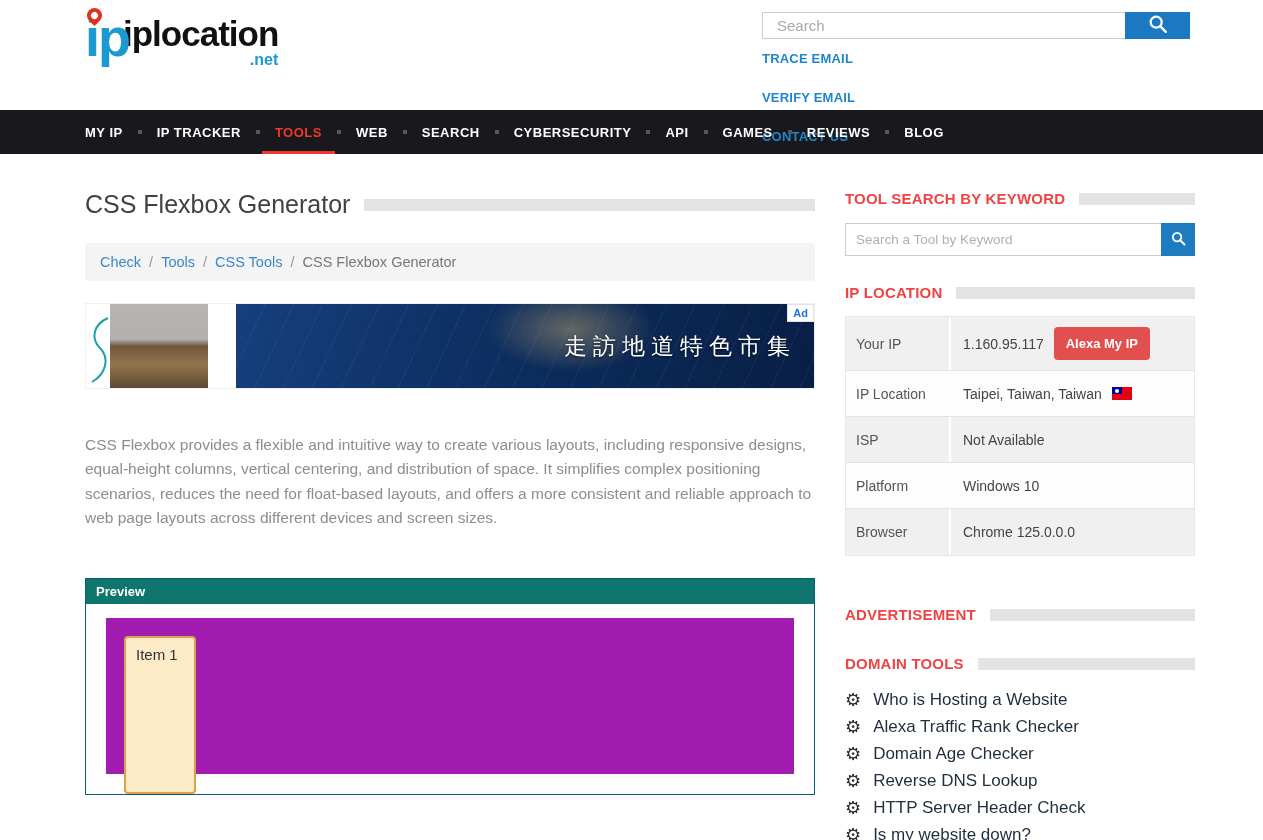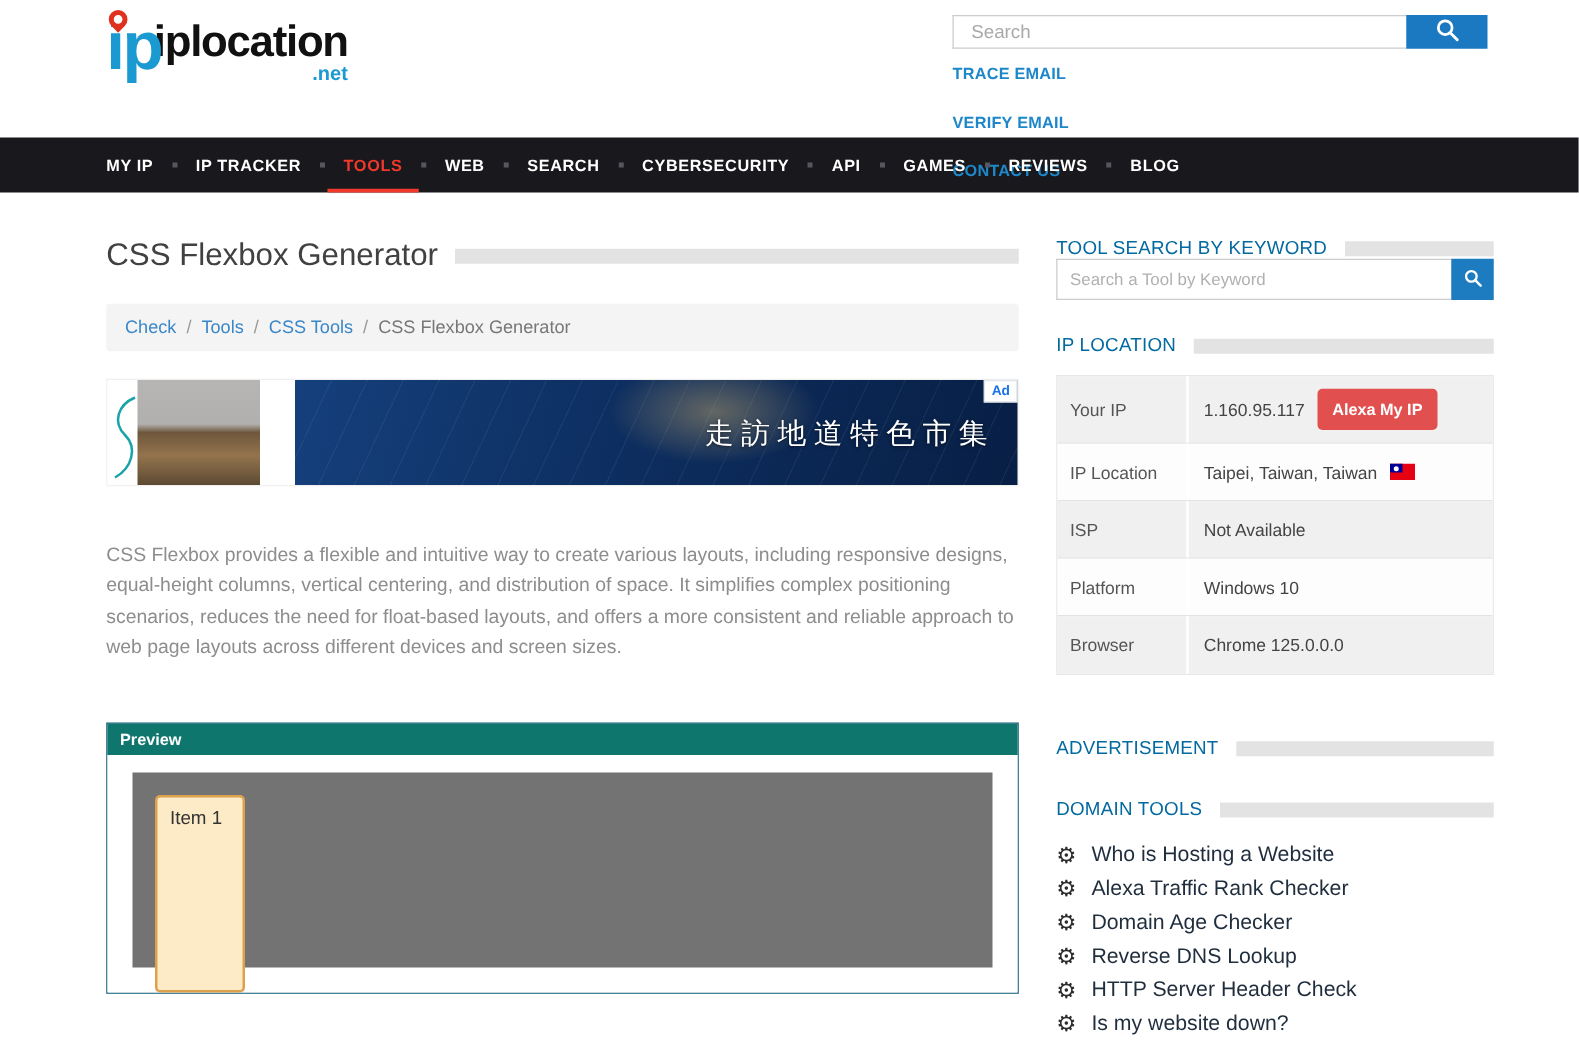--- a/index.html
+++ b/index.html
@@ -63,26 +63,26 @@
       linear-gradient(100deg,#15407c 0%,#0d2e60 45%,#081f45 100%); }
   .ad-cn-text { color:#fff; font-size:23px; letter-spacing:6px; padding-right:18px; text-shadow:0 1px 3px rgba(0,0,0,.6); }
   .ad-badge { position:absolute; top:0; right:0; background:#fff; color:#1a73e8; font-size:11px; font-weight:bold; padding:2px 5px; border:1px solid #dfe3ea; cursor:pointer; }
 
   .description { margin-top:44px; font-size:15.5px; line-height:1.57; color:#8d8d8d; }
 
   
   .preview-panel { margin-top:48px; border:1px solid #0a5a7a; }
   .preview-header { background:#0f766e; color:#fff; font-size:13px; font-weight:bold; padding:5px 10px; }
   .preview-body { padding:14px 20px 20px; background:#fff; }
-  .flex-container { background:#737373; height:156px; padding:18px; display:flex; }
+  .flex-container { background:#a21caf; height:156px; padding:18px; display:flex; }
   .flex-item { width:72px; height:158px; background:#fdeac6; border:2px solid #dda14d; border-radius:4px; padding:8px 0 0 10px; font-size:15px; color:#333; cursor:move; }
 
   
-  .sb-heading { font-size:15px; font-weight:normal; color:#0369a1; margin:0; letter-spacing:.2px; white-space:nowrap; }
-  .tool-search-row { display:flex; height:33px; }
+  .sb-heading { font-size:15px; font-weight:bold; color:#ef4444; margin:0; letter-spacing:.2px; white-space:nowrap; }
+  .tool-search-row { display:flex; margin-top:16px; height:33px; }
   .tool-search-input { flex:1; border:1px solid #ccc; border-right:none; padding:0 10px; font-size:13.5px; color:#444; outline:none; }
   .tool-search-input::placeholder { color:#b0b0b0; }
   .tool-search-btn { width:34px; background:#1d7cc0; border:none; cursor:pointer; display:flex; align-items:center; justify-content:center; }
 
   .sb-section-gap-1 { margin-top:28px; }
   .ip-table { margin-top:15px; border:1px solid #e6e6e6; }
   .ip-row { display:flex; align-items:center; border-bottom:1px solid #e3e3e3; min-height:46px; }
   .ip-row:last-child { border-bottom:none; }
   .ip-row:nth-child(odd) { background:#f0f0f0; }
   .ip-row:nth-child(even) { background:#fdfdfd; }

